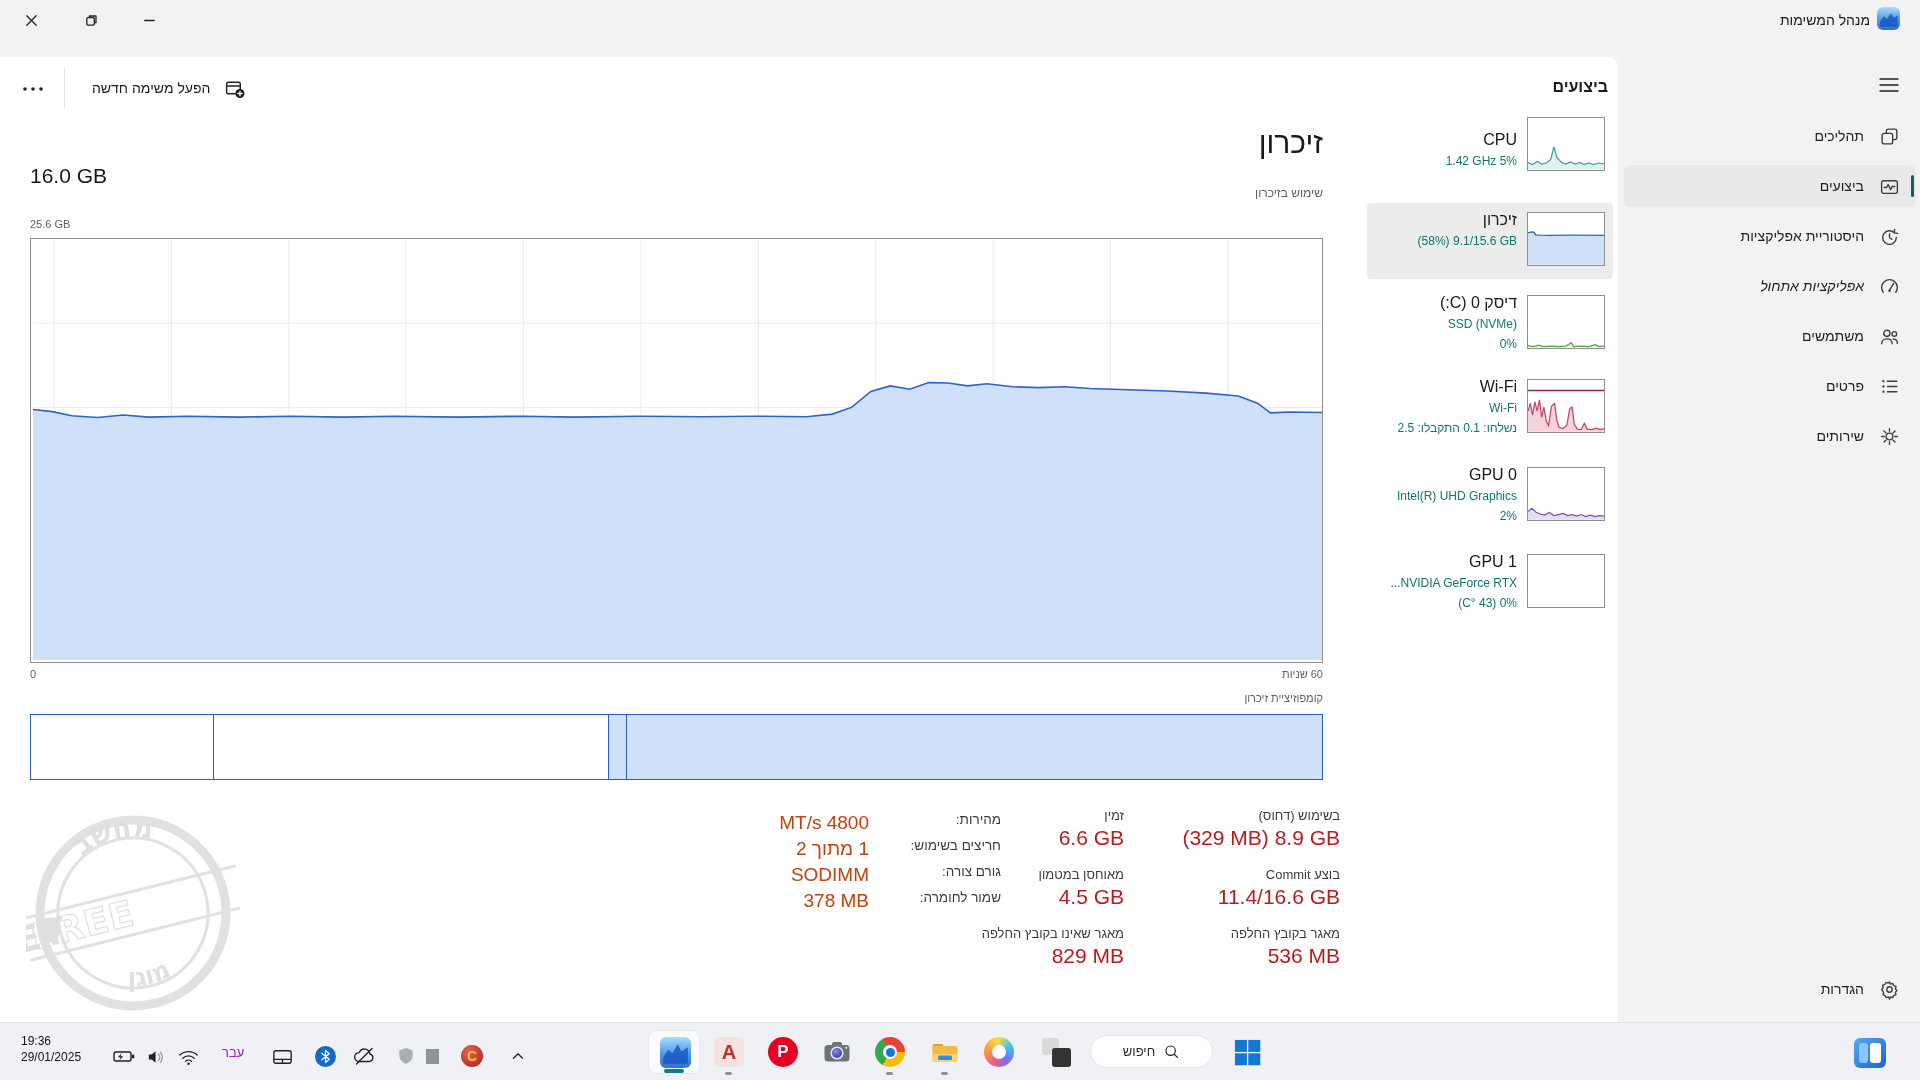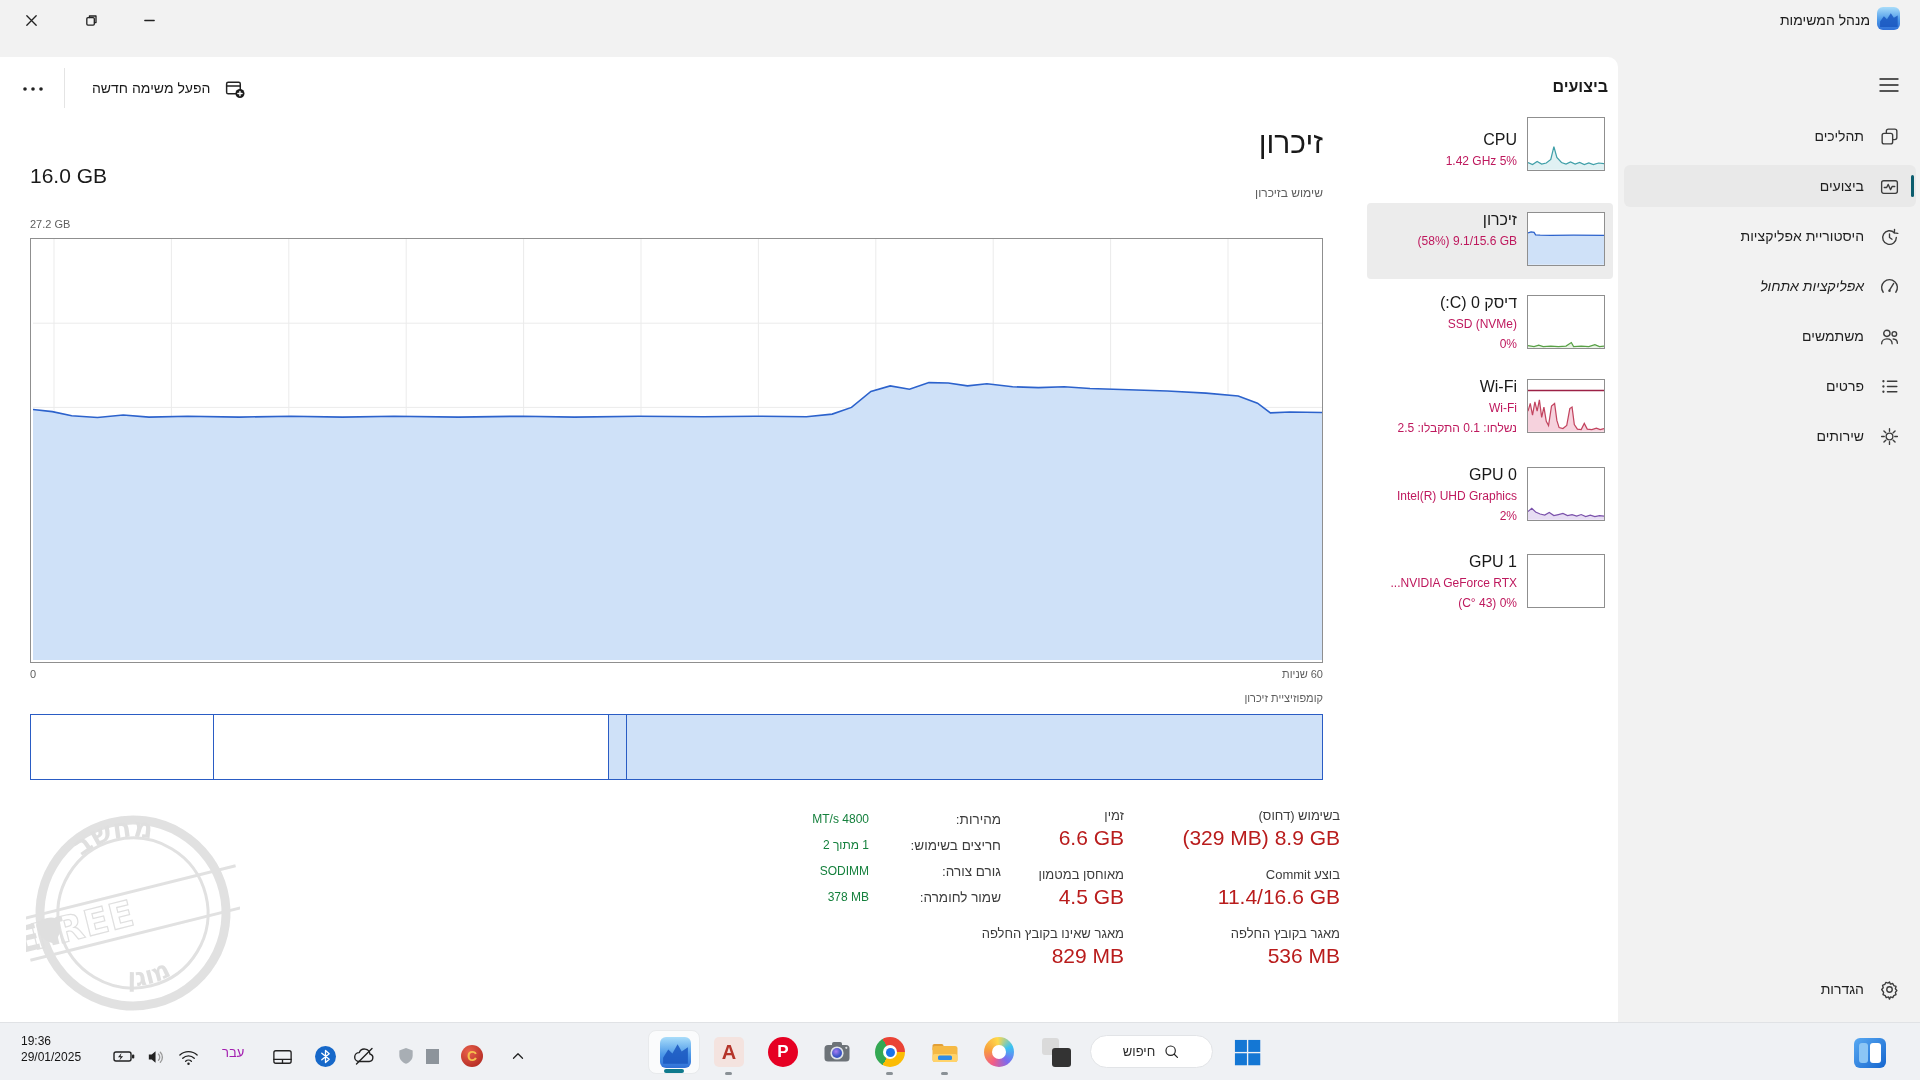--- a/index.html
+++ b/index.html
@@ -28,21 +28,21 @@
   .nav-item.selected{background:#e9e9e9;}
   .nav-accent{position:absolute;left:auto;right:2px;top:10px;bottom:10px;width:3.5px;border-radius:2px;background:#0c5d6e;}
   .nav-ic{width:21px;height:21px;flex:0 0 auto;}
 
   
   .perf-item{position:absolute;right:307px;width:246px;display:flex;direction:rtl;gap:10px;padding:6px 8px;box-sizing:border-box;border-radius:4px;}
   .perf-item.selected{background:#ececec;}
   .thumb{width:76px;height:52px;background:#fff;border:1px solid #8f8f8f;flex:0 0 auto;margin-top:3px;}
   .ptext{flex:1;text-align:right;min-width:0;}
   .ptitle{font-size:16px;line-height:22px;color:#191919;white-space:nowrap;}
-  .psub{font-size:12px;line-height:20px;color:#be185d;white-space:nowrap;overflow:hidden;}
+  .psub{font-size:12px;line-height:20px;color:#0f766e;white-space:nowrap;overflow:hidden;}
 
   
   #mem-title{position:absolute;top:126px;right:597px;font-size:30px;color:#191919;}
   #mem-subtitle{position:absolute;top:186px;right:597px;font-size:12px;color:#5e5e5e;}
   #mem-total{position:absolute;top:164px;left:30px;font-size:21px;color:#191919;direction:ltr;}
   #mem-scale{position:absolute;top:218px;left:30px;font-size:11px;color:#5e5e5e;direction:ltr;}
   #chart-box{position:absolute;top:238px;left:30px;width:1291px;height:423px;border:1px solid #8f8f8f;background:#fff;}
   #axis-left{position:absolute;top:668px;left:30px;font-size:11px;color:#5e5e5e;}
   #axis-right{position:absolute;top:668px;right:597px;font-size:11px;color:#5e5e5e;}
   #comp-label{position:absolute;top:692px;right:597px;font-size:11px;color:#5e5e5e;}
@@ -52,21 +52,21 @@
   #comp-bar .seg.light{background:#cfe1f8;}
 
   
   .statcol{position:absolute;text-align:right;}
   .stat-label{font-size:13px;color:#3c3c3c;margin-bottom:3px;white-space:nowrap;}
   .stat-value{font-size:21px;font-weight:400;color:#b91c1c;margin-bottom:17px;white-space:nowrap;}
   #col-a{top:808px;right:580px;}
   #col-b{top:808px;right:796px;}
   #detail-grid{position:absolute;top:812px;right:919px;display:grid;direction:rtl;grid-template-columns:84px 90px;column-gap:48px;row-height:26px;}
   #detail-grid .dl{font-size:13.5px;color:#3c3c3c;height:26px;white-space:nowrap;}
-  #detail-grid .dv{font-size:12px;color:#15803d;height:26px;text-align:right;white-space:nowrap;}
+  #detail-grid .dv{font-size:19px;color:#c2410c;height:26px;text-align:right;white-space:nowrap;}
 
   
   #watermark{position:absolute;top:806px;left:26px;width:214px;height:214px;pointer-events:none;opacity:.95;}
 
   
   #taskbar{position:absolute;top:1022px;left:0;width:1920px;height:58px;background:#eff1f4;border-top:1px solid #e0e2e5;}
   #clock{position:absolute;top:1033px;left:21px;font-size:12px;line-height:16px;color:#141414;text-align:left;direction:ltr;}
   .tray{position:absolute;top:1044px;width:24px;height:24px;display:flex;align-items:center;justify-content:center;}
   .appic{position:absolute;top:1036px;width:32px;height:32px;display:flex;align-items:center;justify-content:center;}
   .appdot{position:absolute;top:1072px;width:7px;height:3px;border-radius:2px;background:#8a9196;}
@@ -307,21 +307,21 @@
     <div class="ptext">
       <div class="ptitle" dir="ltr" style="text-align:right">GPU 1</div>
       <div class="psub" dir="ltr" style="text-align:right">...NVIDIA GeForce RTX</div>
       <div class="psub" dir="ltr" style="text-align:right">(C° 43) 0%</div>
     </div>
   </div>
 
   <div id="mem-title">זיכרון</div>
   <div id="mem-subtitle">שימוש בזיכרון</div>
   <div id="mem-total">16.0 GB</div>
-  <div id="mem-scale">27.2 GB</div>
+  <div id="mem-scale">25.6 GB</div>
 
   <div id="chart-box">
     <svg id="main-chart" viewBox="0 0 1289 421" width="1289" height="421" preserveAspectRatio="none">
         <line x1="21.0" y1="0" x2="21.0" y2="421" stroke="#ebebeb"></line>
         <line x1="138.4" y1="0" x2="138.4" y2="421" stroke="#ebebeb"></line>
         <line x1="255.8" y1="0" x2="255.8" y2="421" stroke="#ebebeb"></line>
         <line x1="373.2" y1="0" x2="373.2" y2="421" stroke="#ebebeb"></line>
         <line x1="490.6" y1="0" x2="490.6" y2="421" stroke="#ebebeb"></line>
         <line x1="608.0" y1="0" x2="608.0" y2="421" stroke="#ebebeb"></line>
         <line x1="725.4" y1="0" x2="725.4" y2="421" stroke="#ebebeb"></line>

